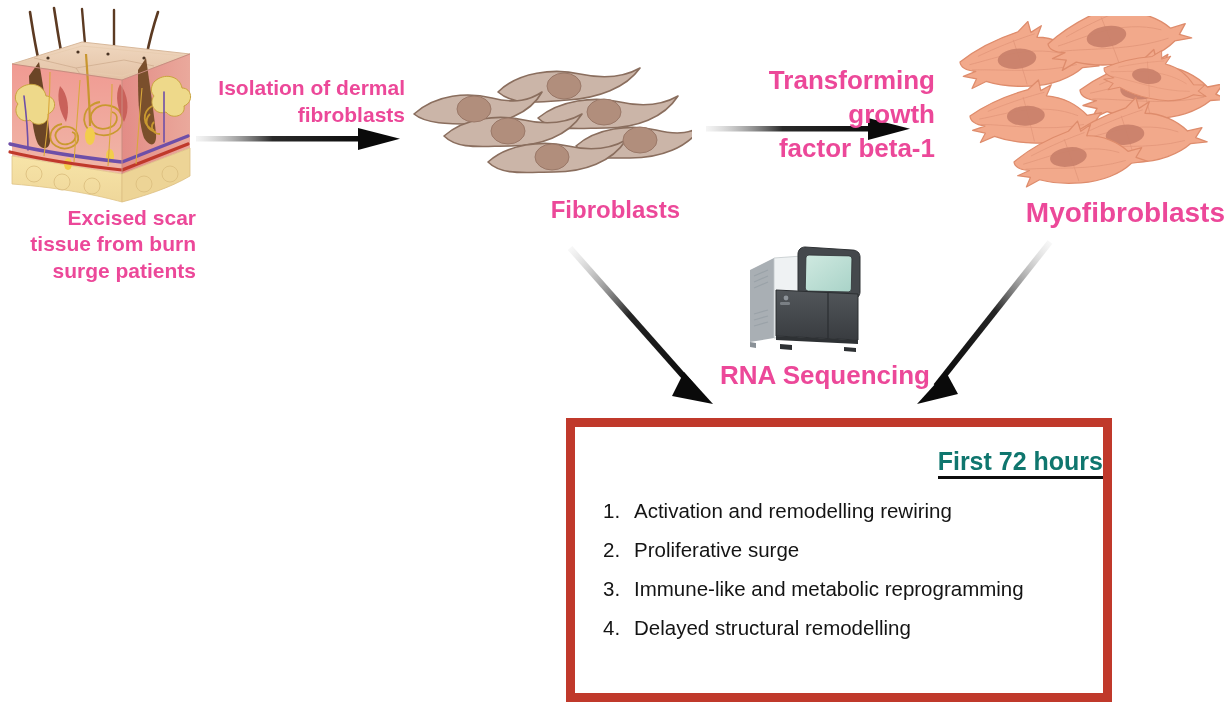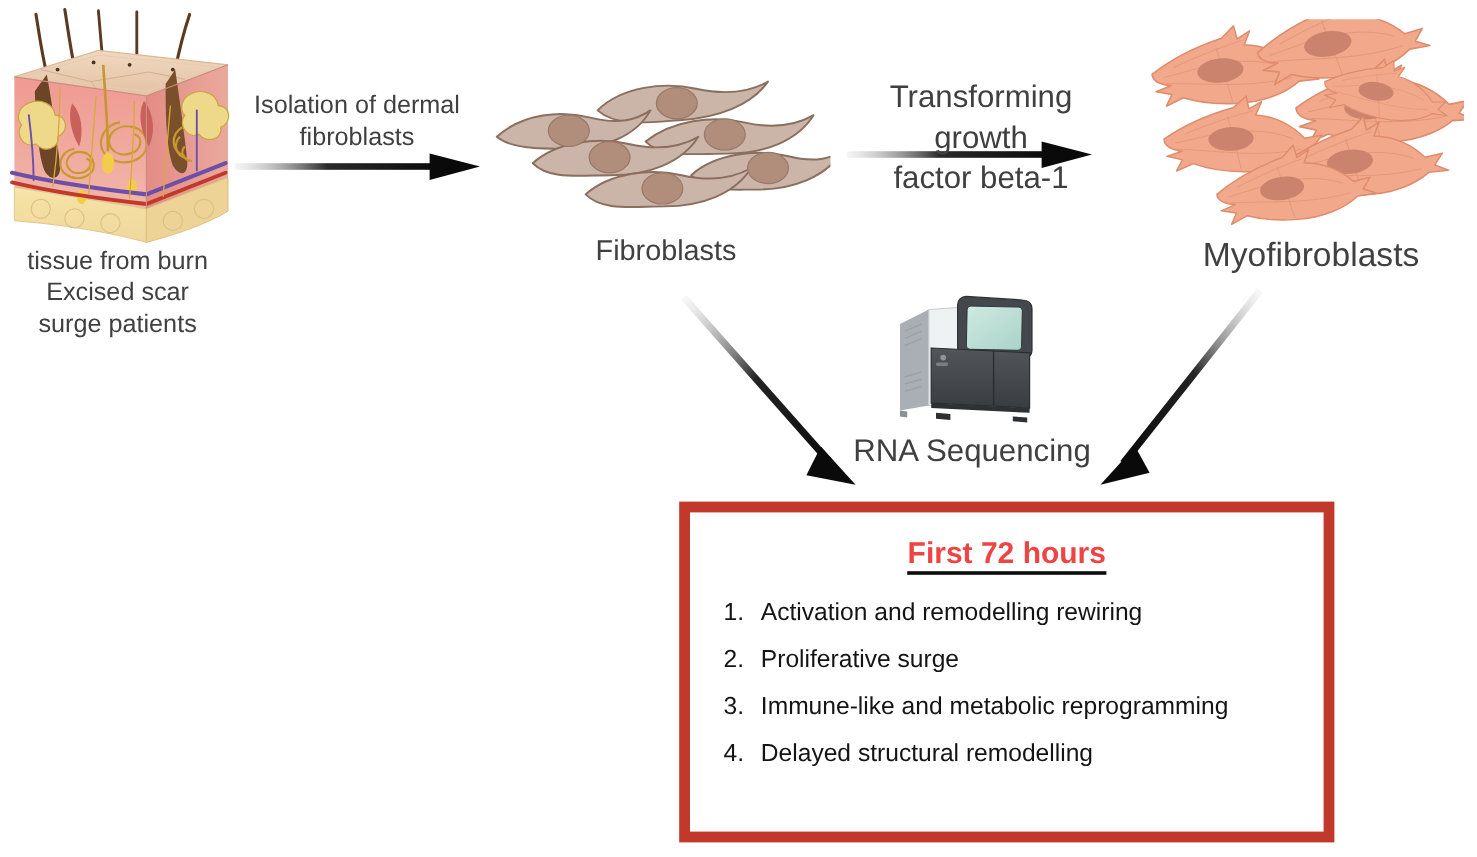--- a/index.html
+++ b/index.html
@@ -5,40 +5,40 @@
 <style>
   html,body{margin:0;padding:0;background:#ffffff;}
   body{
     width:1231px;height:714px;position:relative;overflow:hidden;
     font-family:"Liberation Sans","DejaVu Sans",sans-serif;
     color:#111111;
   }
   .stage{position:absolute;inset:0;}
   .abs{position:absolute;}
   .lbl{
-    position:absolute;text-align:center;line-height:1.2;
-    color:#404040;font-weight:400;
+    position:absolute;text-align:right;line-height:1.2;
+    color:#ec4899;font-weight:700;
   }
   
   #cap-skin{left:0px;top:205px;width:196px;font-size:21px;line-height:1.25;}
   #cap-fibro{left:430px;top:196px;width:250px;font-size:24px;}
   #cap-myo{left:960px;top:196px;width:265px;font-size:28px;}
   #cap-rna{left:690px;top:360px;width:240px;font-size:26px;}
   #arrow1-label{left:190px;top:74px;width:215px;font-size:21px;line-height:1.3;}
   #arrow2-label{left:700px;top:64px;width:235px;font-size:26px;line-height:1.3;}
 
   
   #result-box{
     left:566px;top:418px;width:546px;height:284px;
     border:9px solid var(--boxred,#C0392B);
     background:#ffffff;box-sizing:border-box;
   }
   #result-title{
-    position:absolute;left:0;right:0;top:20px;text-align:center;
-    font-size:25px;font-weight:bold;color:#ef4444;
+    position:absolute;left:0;right:0;top:20px;text-align:right;
+    font-size:25px;font-weight:bold;color:#0f766e;
   }
   #result-title span{border-bottom:3px solid #0d0d0d;padding-bottom:1px;}
   #result-list{
     position:absolute;left:28px;top:72px;right:10px;
     margin:0;padding:0;list-style:none;
   }
   #result-list li{
     display:flex;align-items:baseline;font-size:20.5px;
     color:#141414;margin-bottom:15px;
   }
@@ -156,22 +156,22 @@
         <path d="M132 158 C134 130 136 104 138 82"></path>
       </g>
 
       <g fill="none" stroke="#C98C80" stroke-width="1">
         <path d="M8 58 L118 74 L118 168"></path>
           <path d="M118 74 L186 48"></path>
       </g>
     </svg>
   </div>
   <div class="lbl" id="cap-skin">
+    <div>Excised scar</div>
     <div>tissue from burn</div>
-    <div>Excised scar</div>
     <div>surge patients</div>
   </div>
 
   <div class="abs" id="fibro-art">
     <svg viewBox="0 0 280 135" width="280" height="135" aria-hidden="true">
       <g fill="#CBB5A8" stroke="#8A6E5E" stroke-width="1.6" stroke-linejoin="round">
 
         <path d="M86 30 C106 10 142 6 168 12 C196 18 214 14 228 6 C214 26 186 36 156 38 C128 40 102 44 86 30 Z"></path>
         <path d="M2 52 C24 32 56 30 80 36 C104 42 118 38 130 30 C118 52 90 62 62 62 C36 62 14 62 2 52 Z"></path>
 

